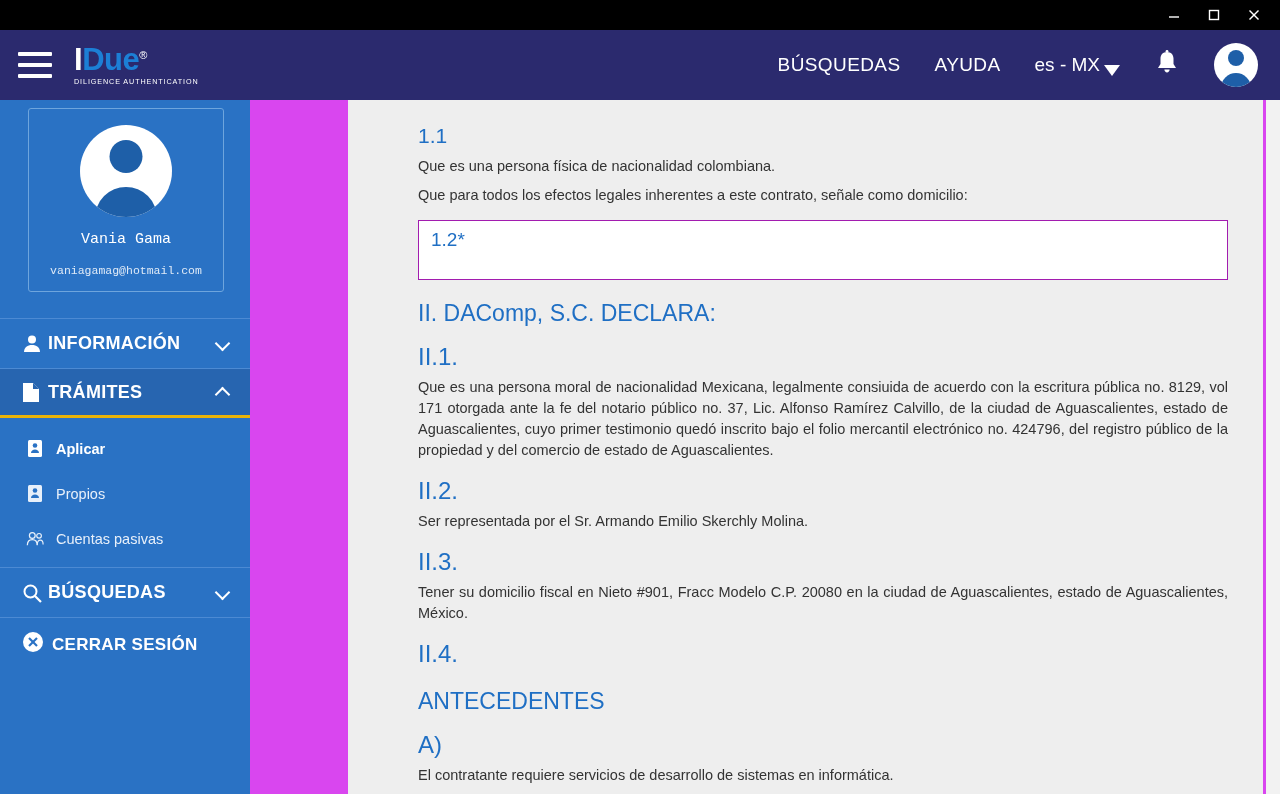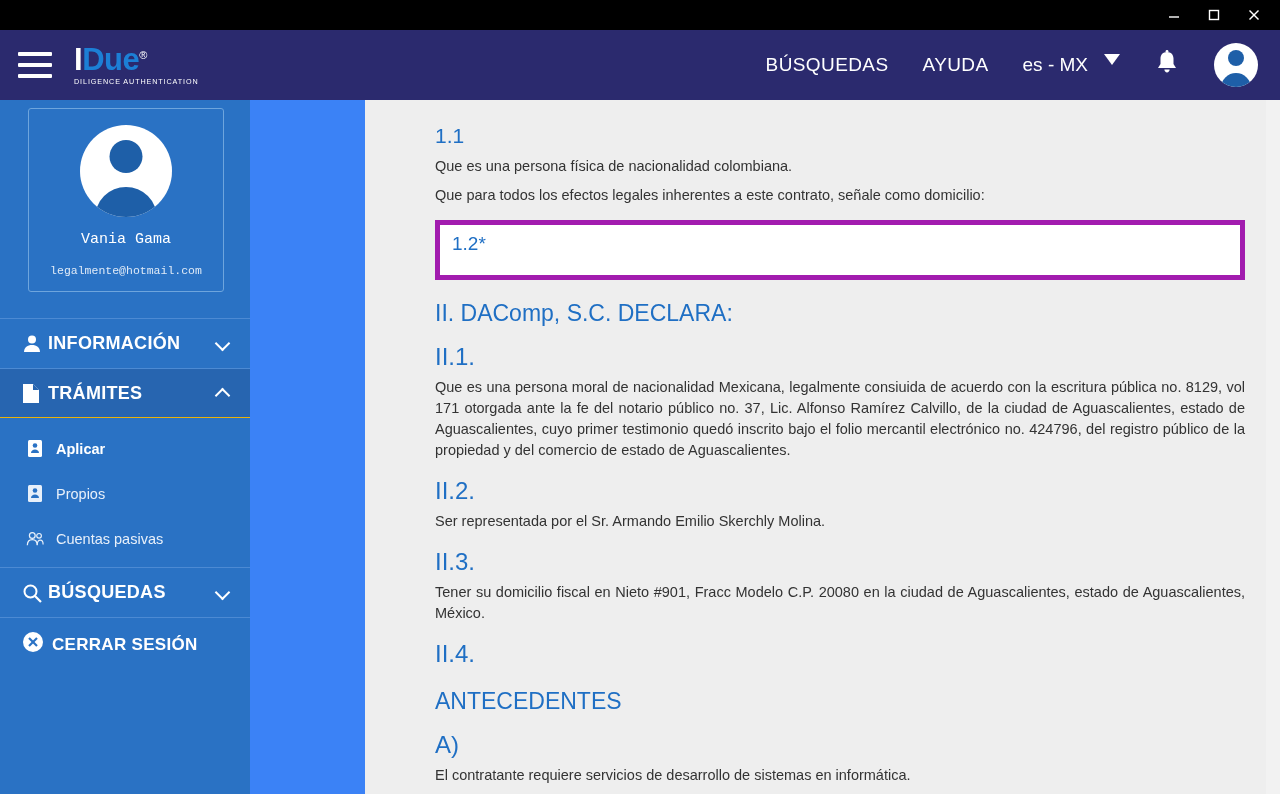--- a/index.html
+++ b/index.html
@@ -79,21 +79,21 @@
   .nav-link {
     color: #ffffff;
     font-size: 19px;
     letter-spacing: 0.4px;
     cursor: pointer;
     white-space: nowrap;
   }
   .lang {
     color: #ffffff;
     font-size: 19px;
-    display: flex; align-items: flex-start; gap: 16px;
+    display: flex; align-items: flex-end; gap: 4px;
     cursor: pointer;
   }
   .caret-down {
     width: 0; height: 0;
     border-left: 8px solid transparent;
     border-right: 8px solid transparent;
     border-top: 11px solid #ffffff;
   }
   .bell { cursor: pointer; }
   .avatar-top {
@@ -159,21 +159,21 @@
     display: flex; align-items: center;
     height: 50px;
     padding: 0 18px 0 22px;
     color: #ffffff;
     font-size: 18px;
     font-weight: bold;
     letter-spacing: 0.3px;
     cursor: pointer;
     border-top: 1px solid #4c8ad3;
   }
-  .nav-section.open { background: #2765b0; border-bottom: 1px solid #eab308; }
+  .nav-section.open { background: #2765b0; border-bottom: 3px solid #eab308; }
   .nav-section .ico { width: 26px; display: flex; align-items: center; }
   .nav-section .lbl { flex: 1; }
   .chev {
     width: 11px; height: 11px;
     border-right: 2.5px solid #ffffff;
     border-bottom: 2.5px solid #ffffff;
     transform: rotate(45deg);
     margin-right: 4px;
   }
   .chev.up { transform: rotate(-135deg); margin-top: 5px; }
@@ -205,23 +205,23 @@
     letter-spacing: 0.3px;
     cursor: pointer;
     border-top: 1px solid #4c8ad3;
   }
   .logout .ico { width: 30px; }
   .sidebar-fill { flex: 1; }
 
   
   .content-area {
     flex: 1;
-    background: #3b82f6;
+    background: #d946ef;
     display: flex;
-    justify-content: flex-end;
+    justify-content: center;
     overflow: hidden;
     position: relative;
     padding-left: 23px;
   }
   .doc {
     width: 915px;
     margin-left: 58px;
     background: #eeeeee;
     padding: 18px 35px 0 70px;
     overflow: hidden;
@@ -242,21 +242,21 @@
   .p-text {
     color: #333333;
     font-size: 14.5px;
     line-height: 1.45;
     text-align: justify;
     margin-bottom: 14px;
   }
   .p-text.tight { margin-bottom: 8px; }
   .input-box {
     background: #ffffff;
-    border: 5px solid #a21caf;
+    border: 1px solid #a21caf;
     height: 60px;
     margin: 10px 0 18px;
     padding: 8px 12px;
     color: #1f6fc4;
     font-size: 19px;
   }
   .scrollbar {
     position: absolute;
     right: 0; top: 0;
     width: 14px; height: 100%;
@@ -322,21 +322,21 @@
 <div class="wrap">
 
   <div class="sidebar">
 
     <div class="profile-card">
       <div class="avatar-big">
         <div class="head"></div>
           <div class="body"></div>
       </div>
       <div class="profile-name">Vania Gama</div>
-      <div class="profile-mail">legalmente@hotmail.com</div>
+      <div class="profile-mail">vaniagamag@hotmail.com</div>
     </div>
 
     <div style="height:26px"></div>
 
     <div class="nav-section">
       <span class="ico">
         <svg width="20" height="20" viewBox="0 0 20 20">
           <circle cx="10" cy="5.5" r="4" fill="#ffffff"></circle>
           <path d="M2 18 C2 13.4 5.6 11 10 11 C14.4 11 18 13.4 18 18 Z" fill="#ffffff"></path>
         </svg>

